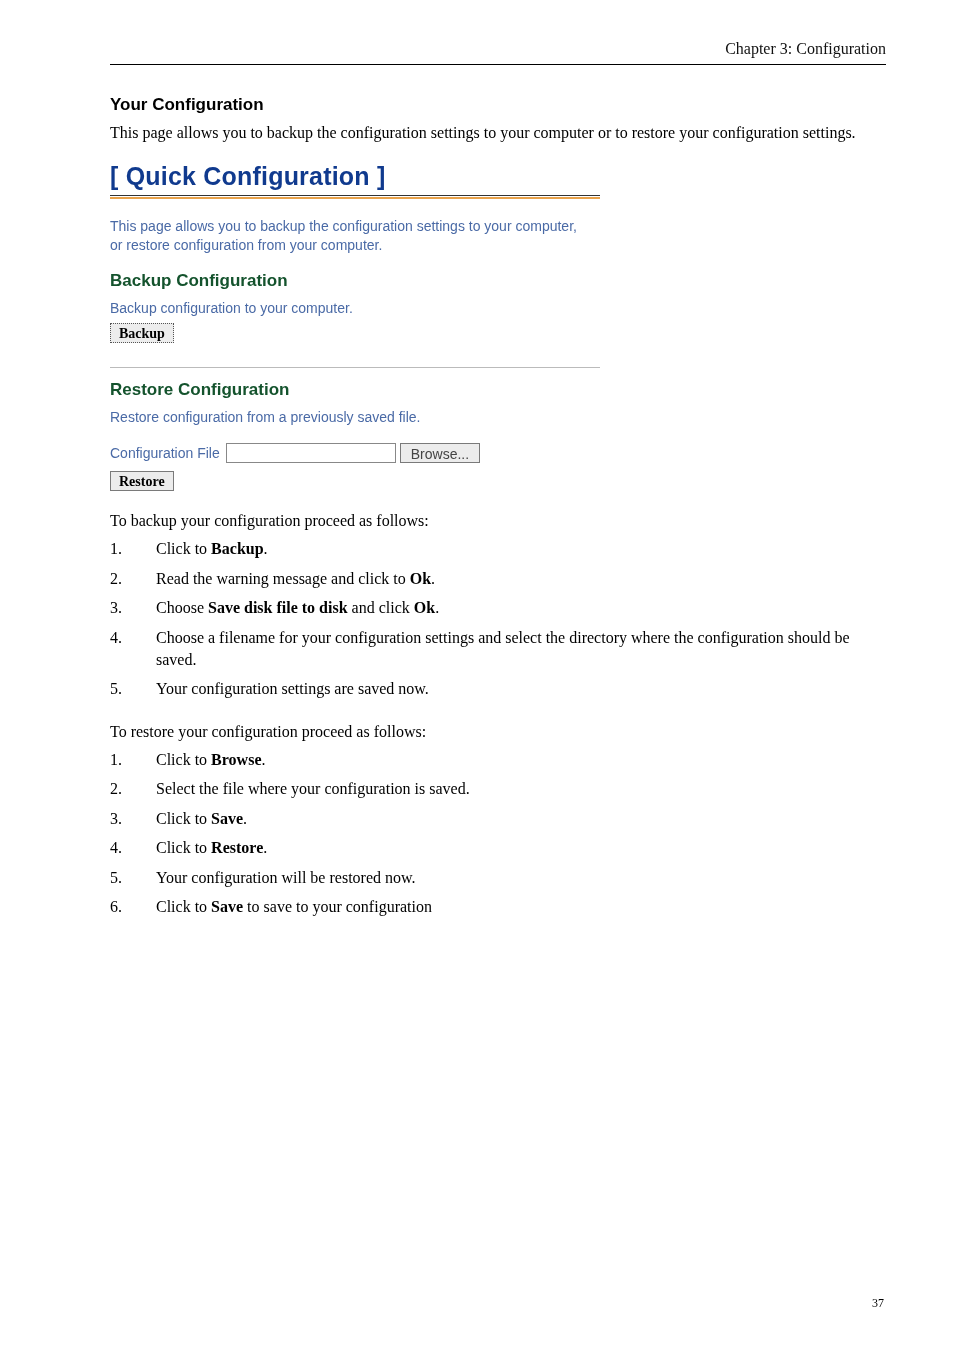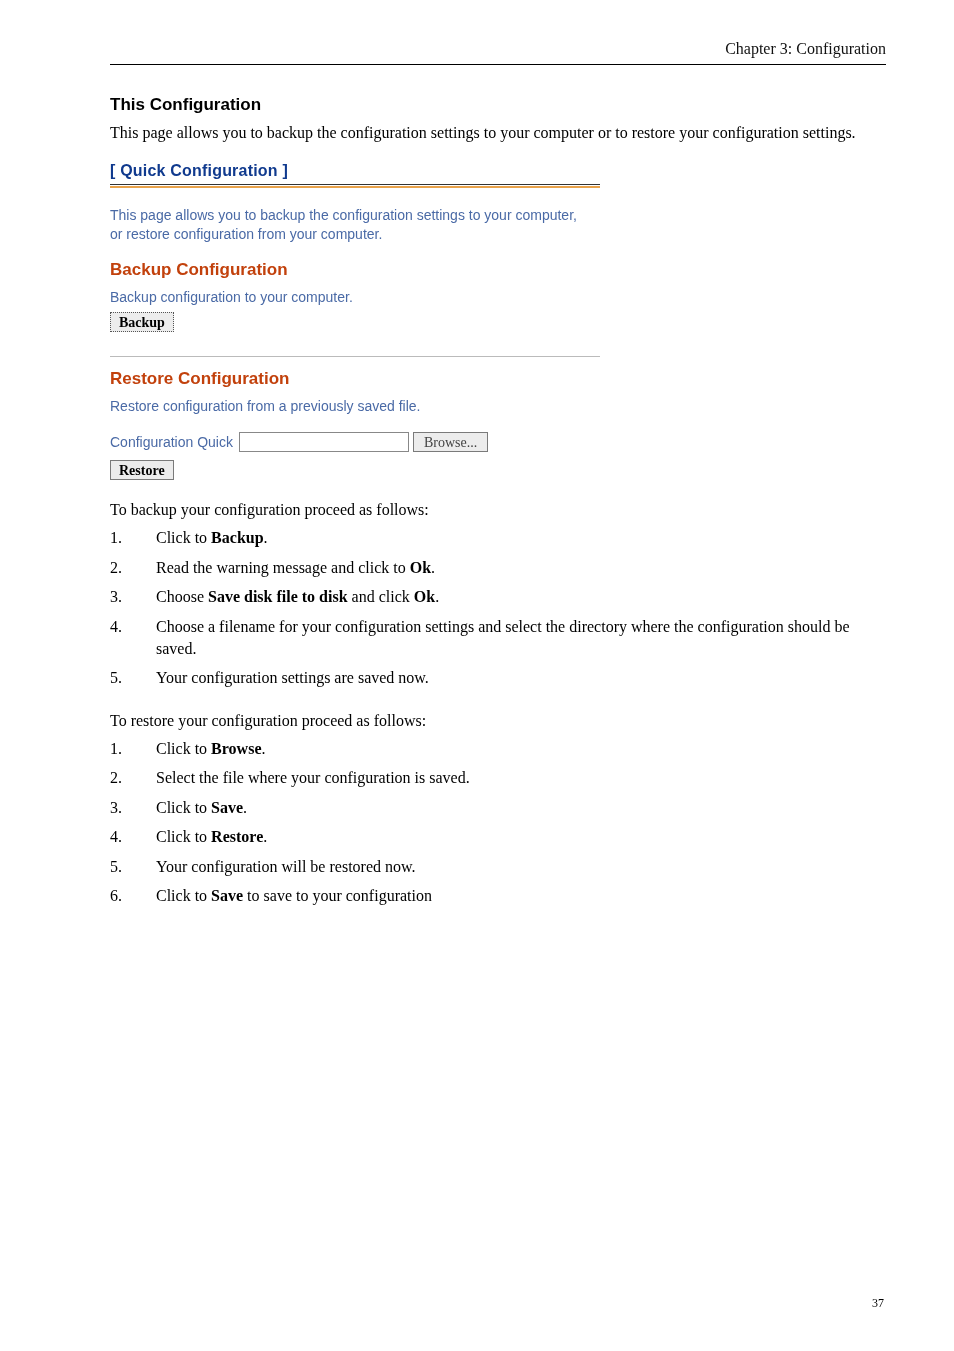--- a/index.html
+++ b/index.html
@@ -41,21 +41,21 @@
   }
   
   .ui-panel {
     width: 490px;
     margin: 10px 0 20px 0;
     font-family: Arial, Helvetica, sans-serif;
   }
   .ui-title {
     color: #103a8e;
     font-weight: bold;
-    font-size: 16px;
+    font-size: 25px;
     margin: 0 0 4px 0;
     letter-spacing: 0.2px;
   }
   .ui-rule-dark {
     height: 1px;
     background: #333;
     margin-bottom: 1px;
   }
   .ui-rule-orange {
     height: 2px;
@@ -63,21 +63,21 @@
     margin-bottom: 18px;
   }
   .ui-text {
     color: #4a6aa6;
     font-size: 14px;
     margin: 0 0 16px 0;
     line-height: 1.35;
   }
   .ui-text.tight { margin-bottom: 6px; }
   .ui-subhead {
-    color: #c2410c;
+    color: #14532d;
     font-weight: bold;
     font-size: 17px;
     margin: 10px 0 8px 0;
   }
   .ui-btn {
     display: inline-block;
     background: #ececec;
     border: 1px solid #7a7a7a;
     padding: 0 8px;
     height: 20px;
@@ -87,21 +87,21 @@
     font-weight: bold;
     color: #000;
     cursor: pointer;
     box-sizing: border-box;
   }
   .ui-btn.dotted {
     border: 1px dotted #555;
     background: #ededed;
   }
   .ui-btn.plain {
-    font-family: Liberation Serif, serif;
+    font-family: Liberation Sans, sans-serif;
     font-weight: normal;
     color: #444;
     padding: 0 10px;
   }
   .file-row {
     display: flex;
     align-items: center;
     gap: 4px;
     margin-bottom: 8px;
   }
@@ -152,21 +152,21 @@
   }
 </style>
 </head>
 <body>
 
 <div class="page">
 
   <div class="header-right">Chapter 3: Configuration</div>
   <hr class="header-rule">
 
-  <div class="doc-h1">This Configuration</div>
+  <div class="doc-h1">Your Configuration</div>
   <p class="doc-p">This page allows you to backup the configuration settings to your computer or to restore your configuration settings.</p>
 
   <div class="ui-panel">
     <div class="ui-title">[ Quick Configuration ]</div>
     <div class="ui-rule-dark"></div>
     <div class="ui-rule-orange"></div>
 
     <p class="ui-text">
       <span>This page allows you to backup the configuration settings to your computer,</span><br>
       <span>or restore configuration from your computer.</span>
@@ -175,21 +175,21 @@
     <div class="ui-subhead">Backup Configuration</div>
     <p class="ui-text tight">Backup configuration to your computer.</p>
     <span class="ui-btn dotted">Backup</span>
 
     <hr class="sep">
 
     <div class="ui-subhead">Restore Configuration</div>
     <p class="ui-text">Restore configuration from a previously saved file.</p>
 
     <div class="file-row">
-      <span class="file-label">Configuration Quick</span>
+      <span class="file-label">Configuration File</span>
       <input type="text" class="file-input" value="" style="">
       <span class="ui-btn plain">Browse...</span>
     </div>
     <span class="ui-btn">Restore</span>
   </div>
 
   <p class="doc-p" style="margin-top:18px;margin-bottom:6px">To backup your configuration proceed as follows:</p>
   <ol class="steps" id="backup-steps">
       <li>
         <span class="num">1.</span>

